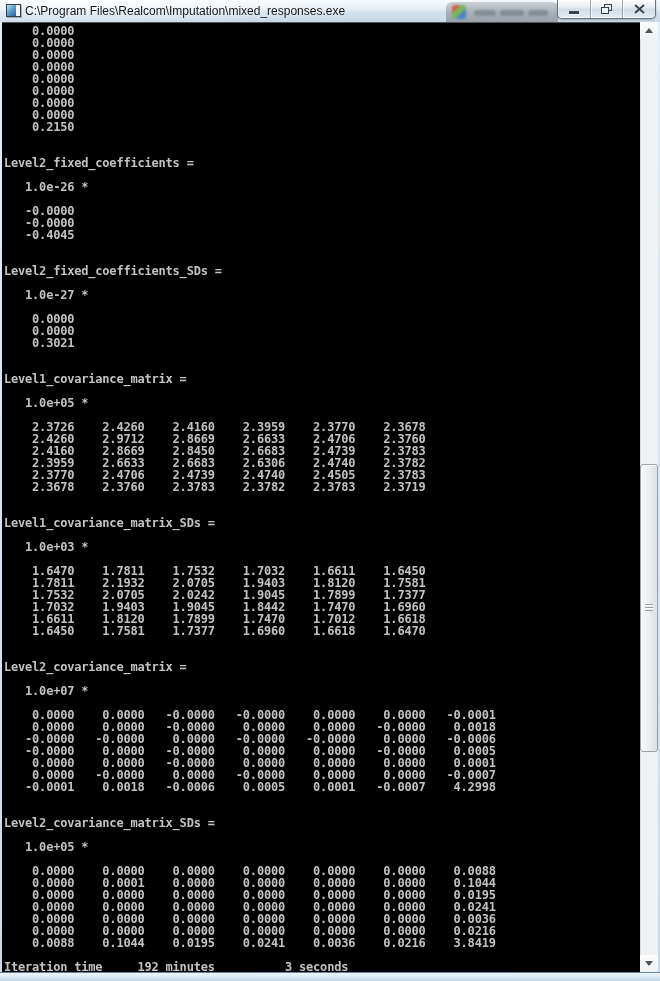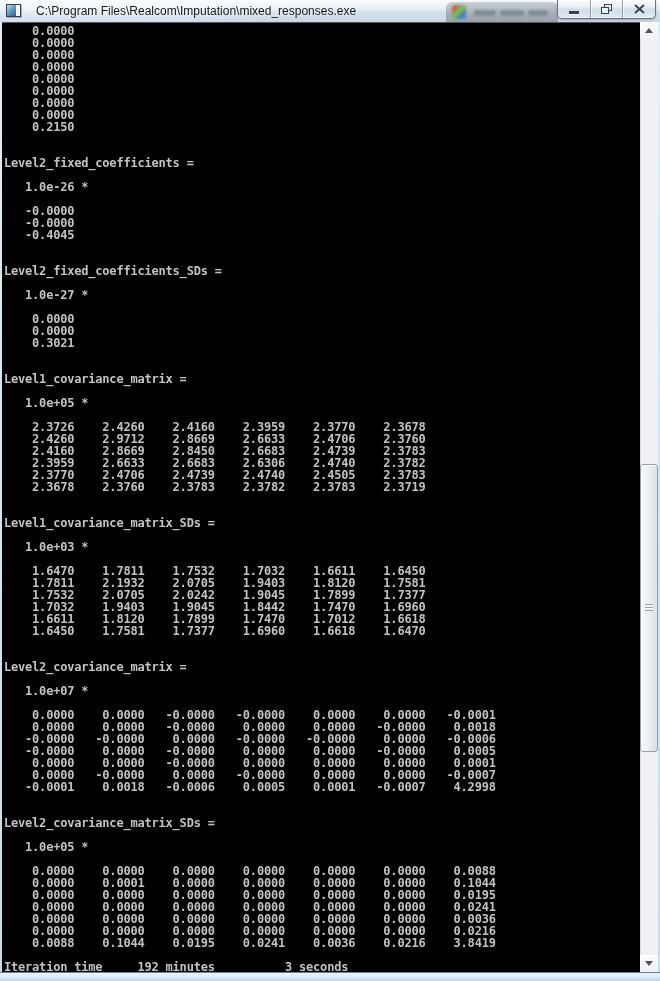--- a/index.html
+++ b/index.html
@@ -43,21 +43,20 @@
     box-shadow:1px 1px 0 rgba(90,100,110,.45);
   }
   .win-icon-inner {
     position:absolute; left:0; top:0; width:9px; height:11px;
     background:linear-gradient(135deg,#bfe6ec 0%,#62a0c9 45%,#2d5f9e 100%);
   }
   .title-text {
     position:absolute; left:25px; top:4px; font-size:12px; line-height:14px;
     color:#14171a; white-space:nowrap;
     text-shadow:0 0 3px rgba(255,255,255,.9);
-    margin-left:11px;
   }
 
   
   .caption-buttons {
     position:absolute; left:557px; top:0; width:99px; height:19px; display:flex;
     border:1px solid #6b7279; border-top:none; border-radius:0 0 5px 5px;
     background:linear-gradient(to bottom,#fcfdfe 0%,#e9eff5 38%,#d3dde7 52%,#e3ebf3 100%);
     box-shadow:inset 0 1px 0 rgba(255,255,255,.95), inset 0 -1px 0 rgba(255,255,255,.55), 0 1px 2px rgba(40,60,80,.3);
     box-sizing:border-box;
   }

